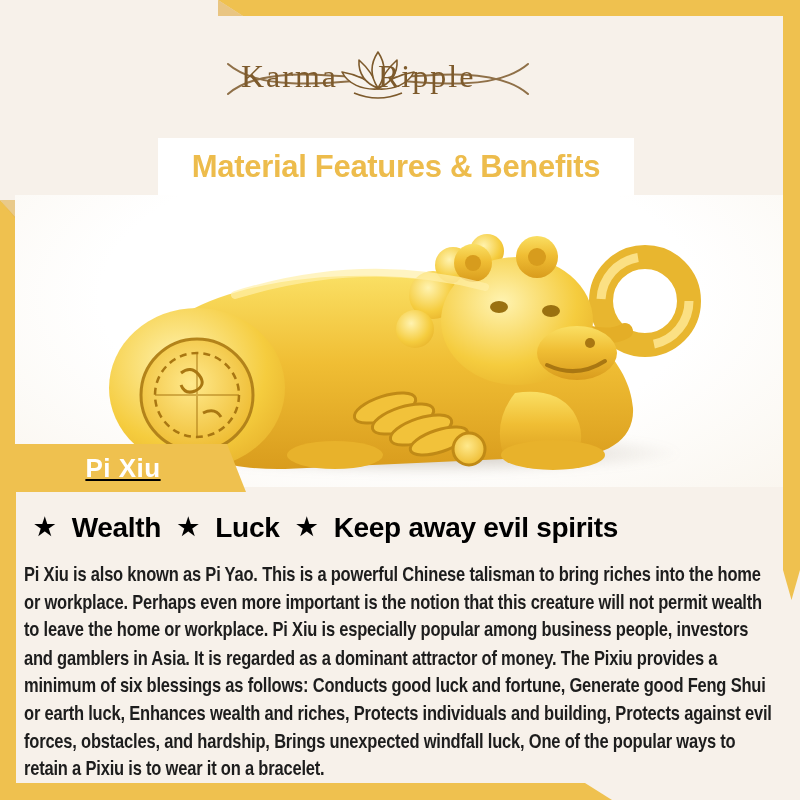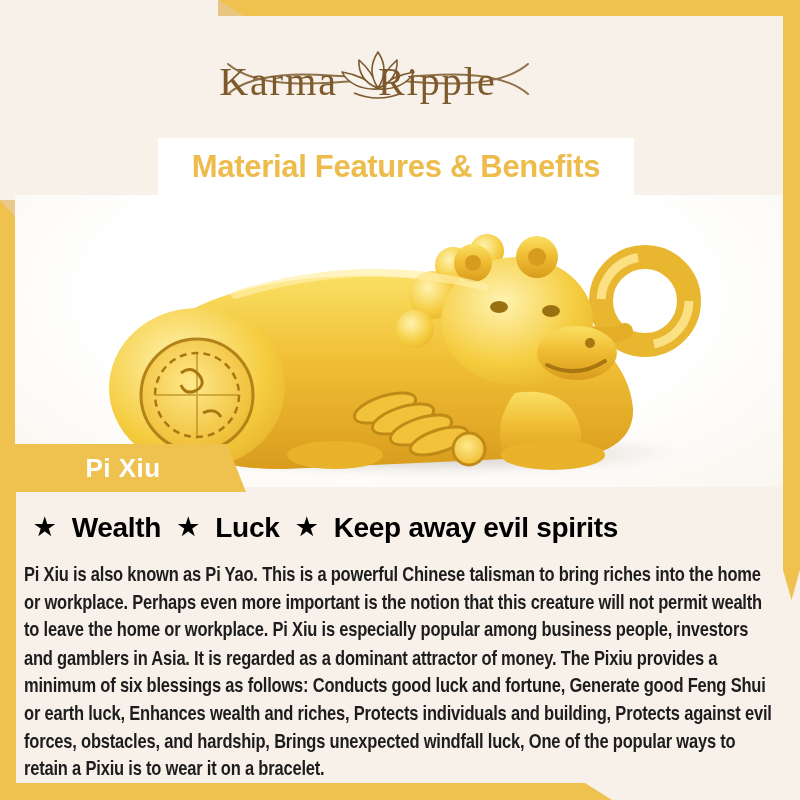--- a/index.html
+++ b/index.html
@@ -18,38 +18,38 @@
   .band-left{left:0;top:200px;width:16px;height:600px;
     clip-path:polygon(0 0,100% 18px,100% 100%,0 100%);}
   .band-left-shade{left:0;top:200px;width:16px;height:19px;background:#dfa93c;
     clip-path:polygon(0 0,100% 100%,100% 0);opacity:.55;}
   .band-bottom{left:0;bottom:0;width:612px;height:17px;
     clip-path:polygon(0 0,585px 0,100% 100%,0 100%);}
   
   .logo{position:absolute;left:218px;top:36px;width:320px;height:86px;}
   .logo svg{position:absolute;left:0;top:0;}
   .logo .word{position:absolute;top:22px;font-family:"Liberation Serif",serif;
-    font-size:40px;color:#7d5a2c;letter-spacing:2px;white-space:nowrap;}
+    font-size:32px;color:#7d5a2c;letter-spacing:2px;white-space:nowrap;}
   .logo .word-left{right:50%;margin-right:40px;}
   .logo .word-right{left:50%;}
   
   .headline-box{position:absolute;left:158px;top:138px;width:476px;height:58px;
     background:#ffffff;display:flex;align-items:center;justify-content:center;}
   .headline-box span{font-size:31px;font-weight:700;color:#edbc4c;
     letter-spacing:-.3px;white-space:nowrap;}
   
   .photo-area{position:absolute;left:15px;top:195px;width:768px;height:292px;
     background:radial-gradient(ellipse at 50% 35%,#ffffff 55%,#faf6ef 100%);}
   .pendant-shadow{position:absolute;left:150px;top:236px;width:520px;height:44px;
     background:radial-gradient(ellipse at center,rgba(120,104,84,.40),rgba(120,104,84,0) 70%);
     filter:blur(4px);}
   
   .pixiu-banner{position:absolute;left:0;top:444px;width:246px;height:48px;
     background:#efc14f;clip-path:polygon(0 0,227px 0,100% 100%,0 100%);
-    display:flex;align-items:center;justify-content:center;}
+    display:flex;align-items:center;justify-content:center;text-decoration:underline;}
   .pixiu-banner span{color:#ffffff;font-size:26px;font-weight:700;letter-spacing:.5px;}
   
   .benefits-line{position:absolute;left:0;top:512px;width:643px;text-align:center;
     color:#000000;font-weight:700;font-size:28px;letter-spacing:-.3px;white-space:nowrap;}
   .benefits-line .star{font-size:24px;position:relative;top:-2px;padding:0 9px;}
   
   .description{position:absolute;left:24px;top:560px;width:756px;
     font-size:16.5px;line-height:22.6px;font-weight:700;color:#1d1d1d;
     letter-spacing:-.2px;transform:scaleY(1.23);transform-origin:0 0;}
 </style>

